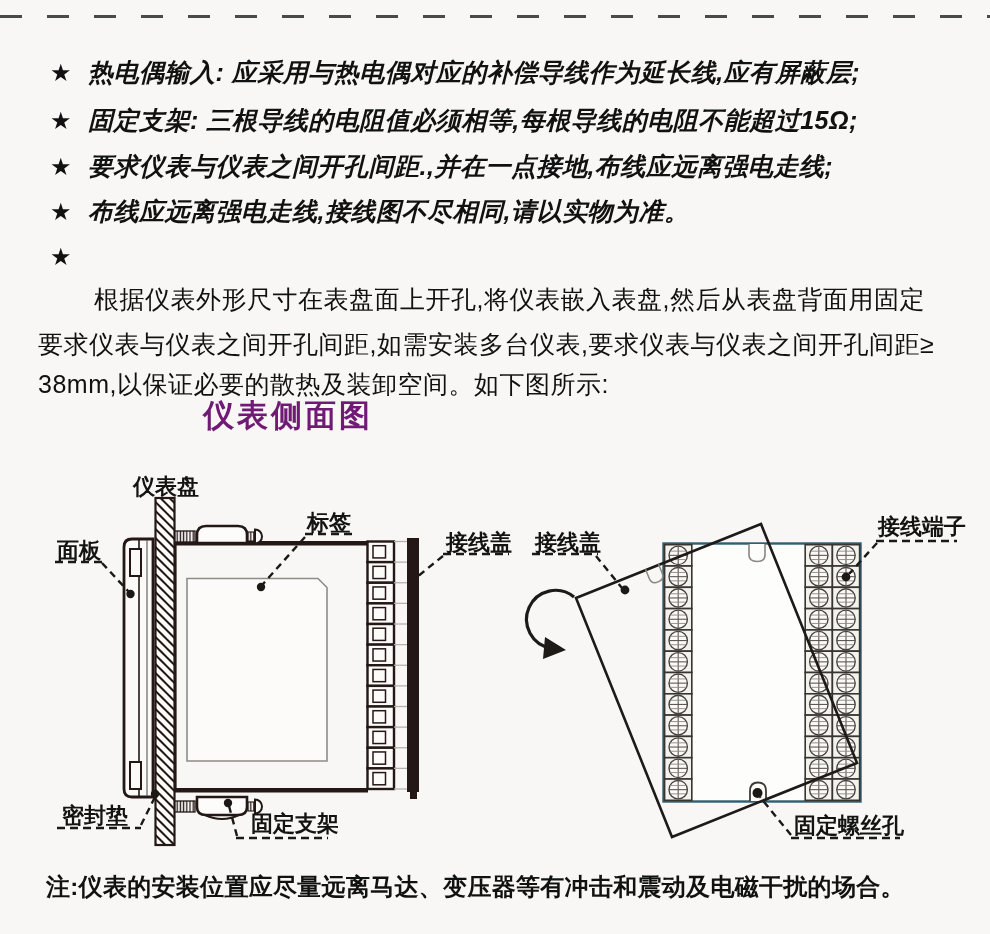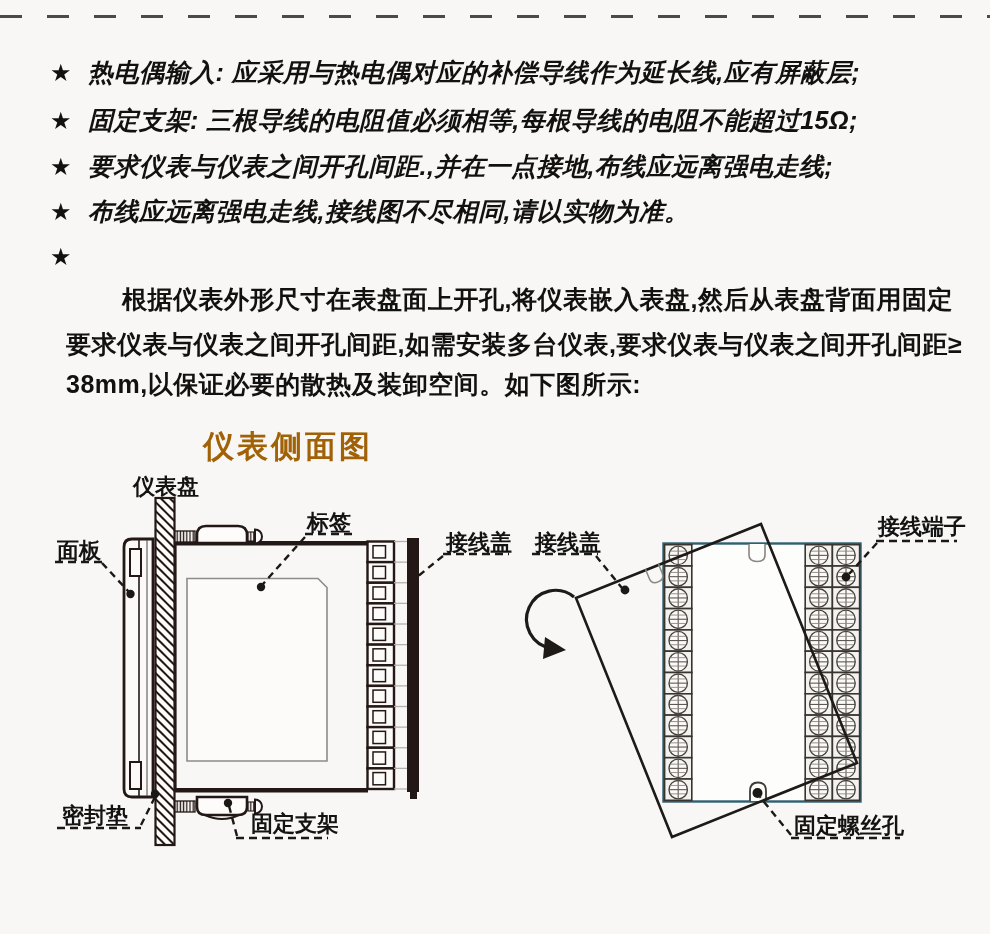--- a/index.html
+++ b/index.html
@@ -9,26 +9,26 @@
     font-family:"Liberation Sans","DejaVu Sans",sans-serif;
   }
   .top-dash{
     position:absolute;top:15px;left:0;width:990px;height:3px;
     background:repeating-linear-gradient(90deg,#4a4a48 0 22px,rgba(0,0,0,0) 22px 47px);
   }
   .b{position:absolute;left:50px;display:flex;align-items:flex-start;
      font-size:25px;font-weight:700;white-space:nowrap;letter-spacing:.5px;}
   .star{display:inline-block;width:38px;font-size:24px;line-height:27px;}
   .bt{line-height:27px;font-style:italic;}
-  .pl{position:absolute;left:38px;font-size:25px;font-weight:700;
-      white-space:nowrap;letter-spacing:.5px;line-height:28px;margin-left:28px;}
+  .pl{position:absolute;left:38px;font-size:25px;font-weight:400;
+      white-space:nowrap;letter-spacing:.5px;line-height:28px;}
   .pl1{padding-left:56px;}
   .dtitle{
-    position:absolute;left:203px;top:426px;font-size:31px;font-weight:700;
-    letter-spacing:3px;font-family:"Liberation Serif","DejaVu Serif",serif;color:#a16207;
+    position:absolute;left:203px;top:395px;font-size:31px;font-weight:700;
+    letter-spacing:3px;font-family:"Liberation Serif","DejaVu Serif",serif;color:#701a75;
   }
   .note{position:absolute;left:46px;top:871px;font-size:24px;font-weight:700;
         white-space:nowrap;letter-spacing:.3px;}
   svg.diagram{position:absolute;left:0;top:0;}
   .dlabel{font-size:22px;font-weight:700;fill:#131313;
           font-family:"Liberation Sans","DejaVu Sans",sans-serif;}
   .dash-u{stroke:#1b1815;stroke-width:2.6;stroke-dasharray:8 5;fill:none;}
   .dash-p{stroke:#1b1815;stroke-width:2.4;stroke-dasharray:7 5;fill:none;}
   .dot{fill:#1b1815;}
 </style>
@@ -508,13 +508,14 @@
 
       <path class="dash-u" d="M791,838 H900"></path>
       <path class="dash-p" d="M791,835 L760,797"></path>
 
       <text class="dlabel" x="535" y="550">接线盖</text>
       <text class="dlabel" x="878" y="534">接线端子</text>
       <text class="dlabel" x="794" y="833">固定螺丝孔</text>
     </g>
   </svg>
 
+  <div class="note">注:仪表的安装位置应尽量远离马达、变压器等有冲击和震动及电磁干扰的场合。</div>
 </div>
 
 </body></html>

